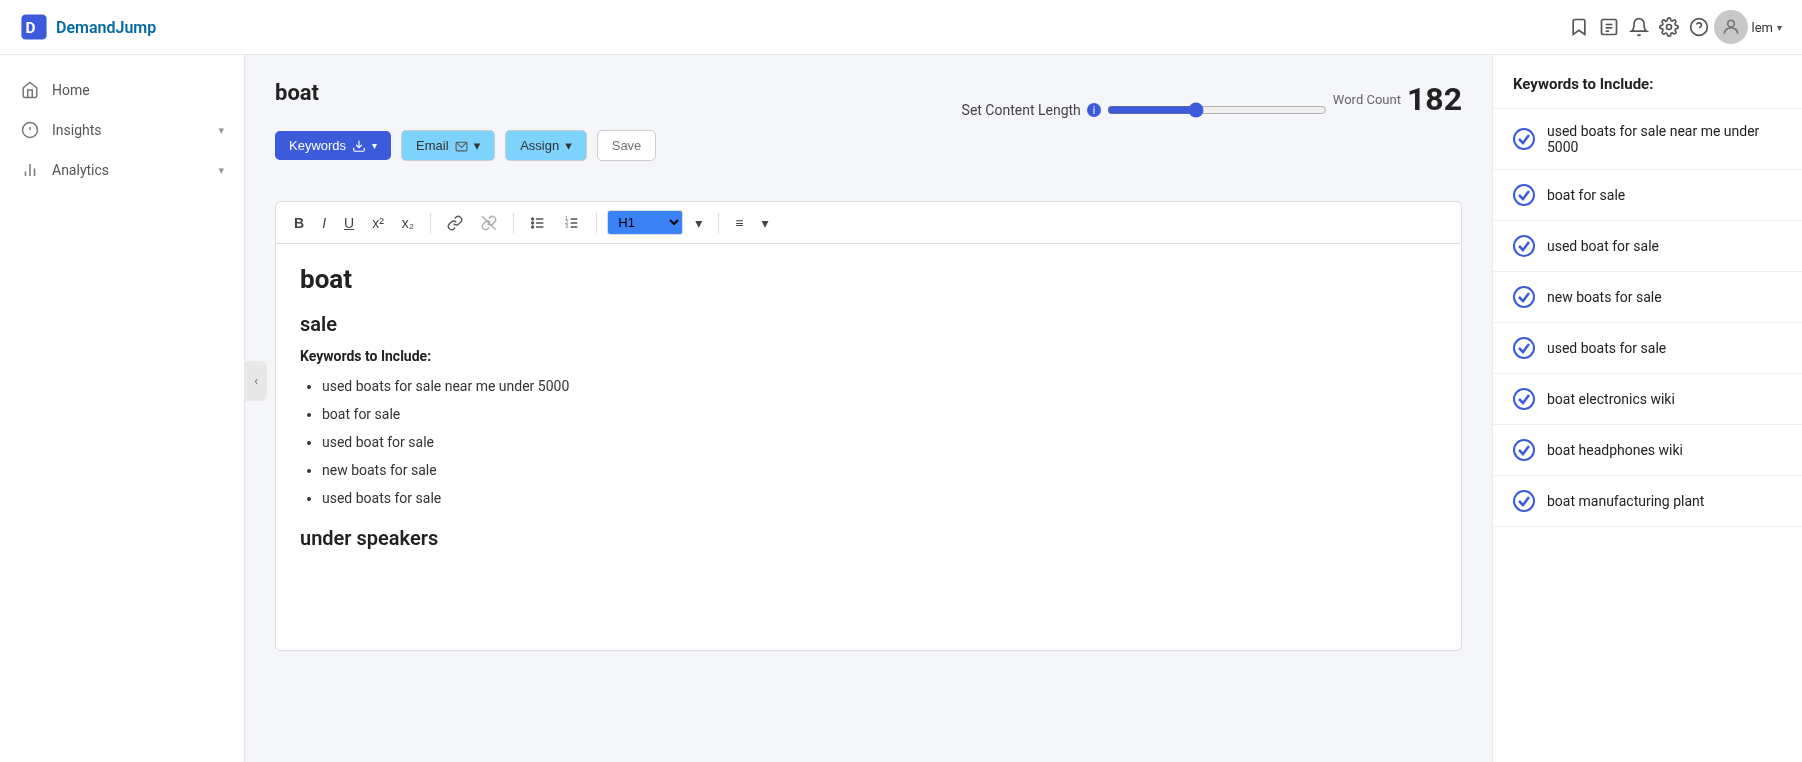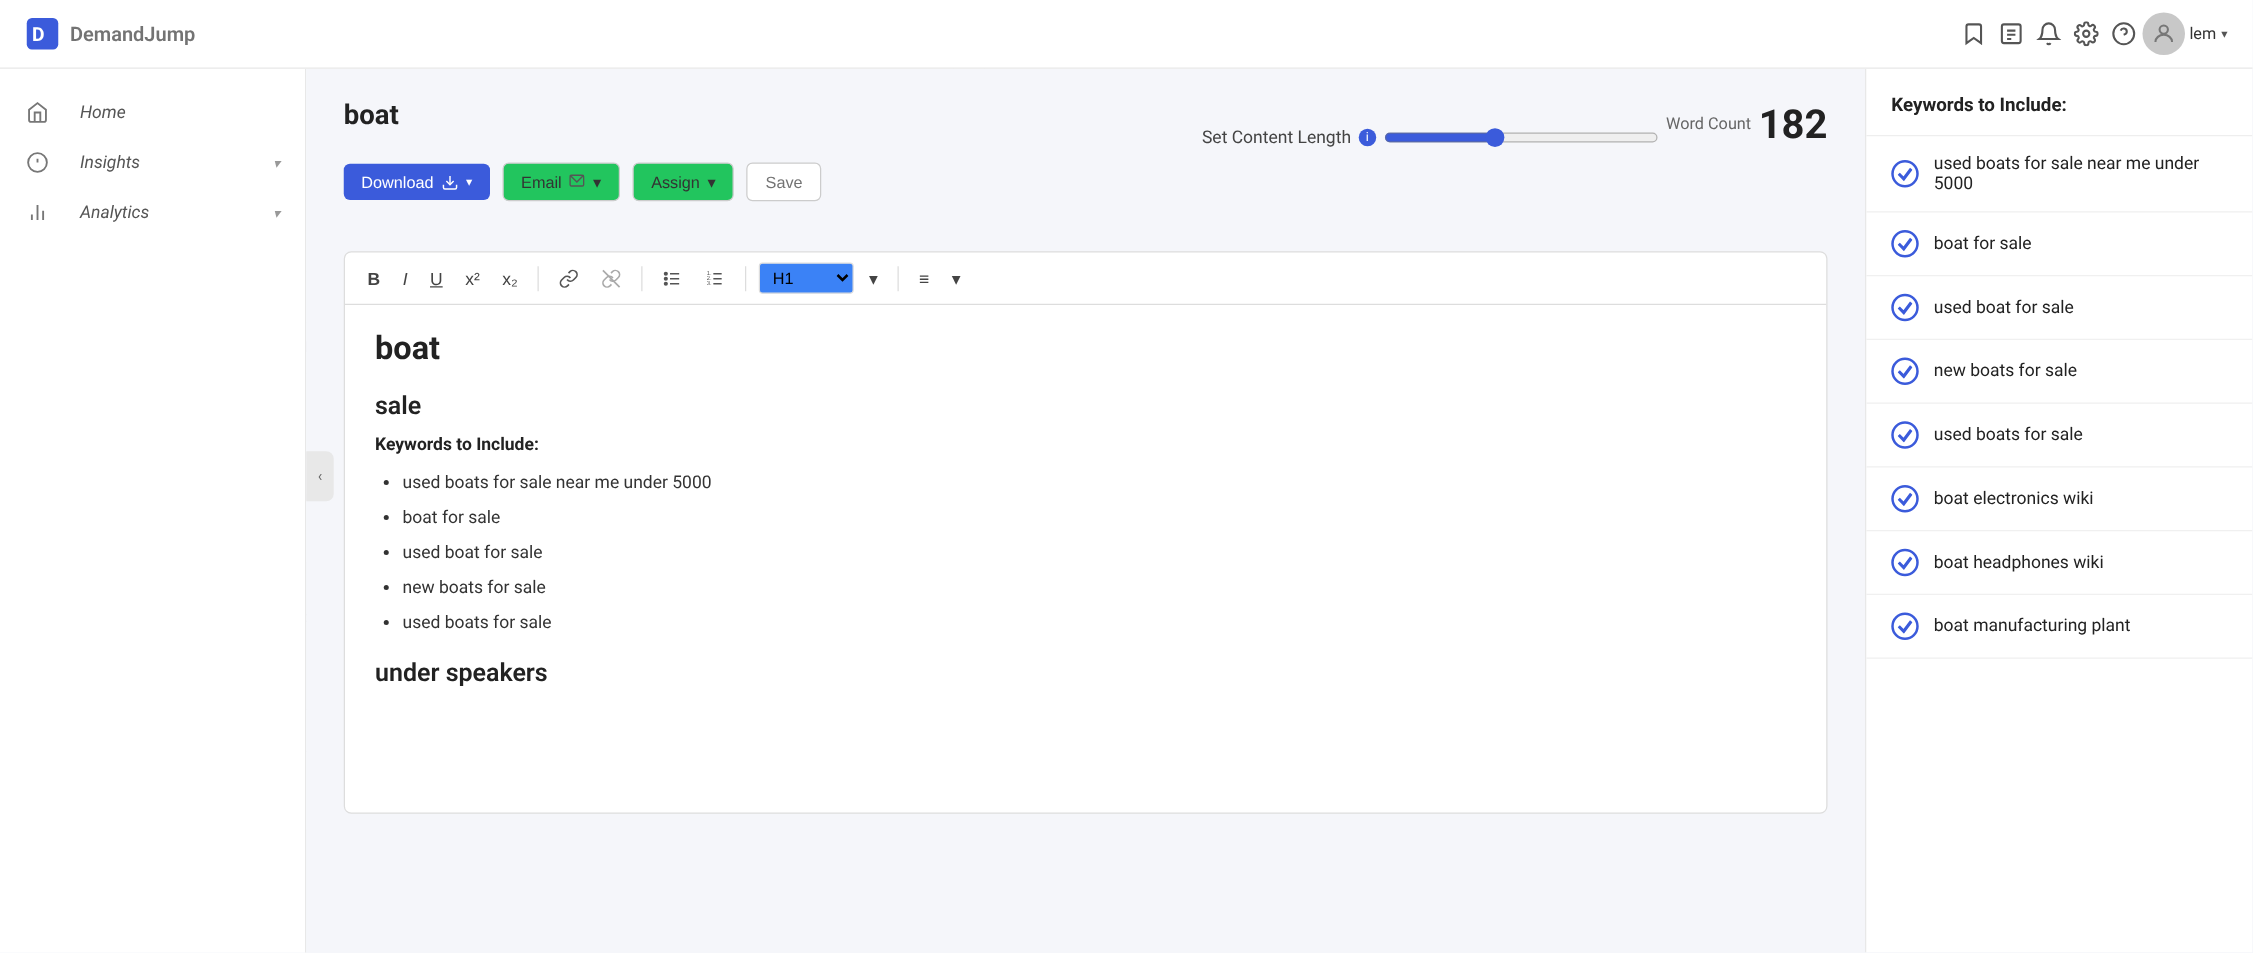--- a/index.html
+++ b/index.html
@@ -20,22 +20,22 @@
     .avatar { width: 34px; height: 34px; border-radius: 50%; background: #c8c8c8; display: flex; align-items: center; justify-content: center; }
     .user-name { font-size: 13px; color: #333; }
     .caret { font-size: 10px; color: #555; }
 
     
     .sidebar {
       position: fixed; top: 55px; left: 0; width: 245px; height: calc(762px - 55px);
       background: #fff; border-right: 1px solid #e8e8e8; padding: 15px 0; overflow-y: auto;
     }
     .sidebar-item {
-      display: flex; align-items: center; gap: 24px; padding: 10px 20px;
-      cursor: pointer; color: #555; font-size: 14px; font-style: italic;
+      display: flex; align-items: center; gap: 12px; padding: 10px 20px;
+      cursor: pointer; color: #555; font-size: 14px;
     }
     .sidebar-item .si-icon { width: 20px; height: 20px; display: flex; align-items: center; justify-content: center; }
     .sidebar-item .si-label { flex: 1; }
     .sidebar-item .si-arrow { font-size: 11px; color: #999; }
 
     
     .collapse-btn {
       position: fixed; left: 245px; top: 50%; transform: translateY(-50%);
       width: 22px; height: 40px; background: #e8e8e8; border-radius: 0 6px 6px 0;
       display: flex; align-items: center; justify-content: center; cursor: pointer; z-index: 50;
@@ -57,22 +57,22 @@
     .page-title { font-size: 22px; font-weight: 700; color: #222; margin-bottom: 15px; }
 
     
     .toolbar-row { display: flex; align-items: center; gap: 10px; margin-bottom: 20px; }
     .btn-download {
       background: #3b5bdb; color: #fff; border: none; border-radius: 5px;
       padding: 7px 14px; font-size: 13px; cursor: pointer; display: flex; align-items: center; gap: 6px;
     }
     .btn-download .caret-d { font-size: 10px; }
     .btn-outline {
-      background: #22c55e; color: #333; border: 1px solid #ccc; border-radius: 5px;
-      padding: 7px 14px; font-size: 13px; cursor: pointer; display: flex; align-items: flex-start; gap: 6px;
+      background: #7dd3fc; color: #333; border: 1px solid #ccc; border-radius: 5px;
+      padding: 7px 14px; font-size: 13px; cursor: pointer; display: flex; align-items: flex-end; gap: 6px;
     }
     .btn-save {
       background: #fff; color: #737373; border: 1px solid #ccc; border-radius: 5px;
       padding: 7px 14px; font-size: 13px; cursor: pointer; text-align: center;
     }
     .cl-info { width: 14px; height: 14px; border-radius: 50%; background: #3b5bdb; color: #fff; font-size: 10px; display: flex; align-items: center; justify-content: center; cursor: pointer; }
     .slider { width: 100%; accent-color: #3b5bdb; }
 
     
     .top-controls {
@@ -118,21 +118,21 @@
   </style>
 </head>
 <body>
 
 <nav class="topnav">
   <div class="topnav-logo">
     <svg class="logo-d" viewBox="0 0 40 40">
       <rect x="2" y="2" width="36" height="36" rx="6" fill="#3b5bdb"></rect>
       <text x="8" y="28" font-size="22" fill="white" font-weight="700">D</text>
     </svg>
-    <span style="font-size:16px;font-weight:600;color:#737373;">DemandJump</span>
+    <span style="font-size:16px;font-weight:600;color:#0369a1;">DemandJump</span>
   </div>
 
   <div class="topnav-right">
     <div class="topnav-icon">
       <svg viewBox="0 0 24 24" fill="none" stroke="#555" stroke-width="2">
           <path d="M19 21l-7-5-7 5V5a2 2 0 012-2h10a2 2 0 012 2z"></path>
         </svg>
     </div>
     <div class="topnav-icon">
       <svg viewBox="0 0 24 24" fill="none" stroke="#555" stroke-width="2">
@@ -212,21 +212,21 @@
 
 <div class="main">
 
   <div class="editor-wrap">
 
     <div class="top-controls">
       <div class="top-controls-left">
         <h1 class="page-title">boat</h1>
         <div class="toolbar-row">
           <button class="btn-download">
-            <span>Download</span>
+            <span>Keywords</span>
             <svg width="14" height="14" viewBox="0 0 24 24" fill="none" stroke="white" stroke-width="2">
                 <path d="M21 15v4a2 2 0 01-2 2H5a2 2 0 01-2-2v-4"></path>
                 <polyline points="7 10 12 15 17 10"></polyline>
                 <line x1="12" y1="15" x2="12" y2="3"></line>
               </svg>
             <span class="caret-d">▾</span>
           </button>
           <button class="btn-outline">
             <span>Email</span>
             <svg width="13" height="13" viewBox="0 0 24 24" fill="none" stroke="#555" stroke-width="2">

